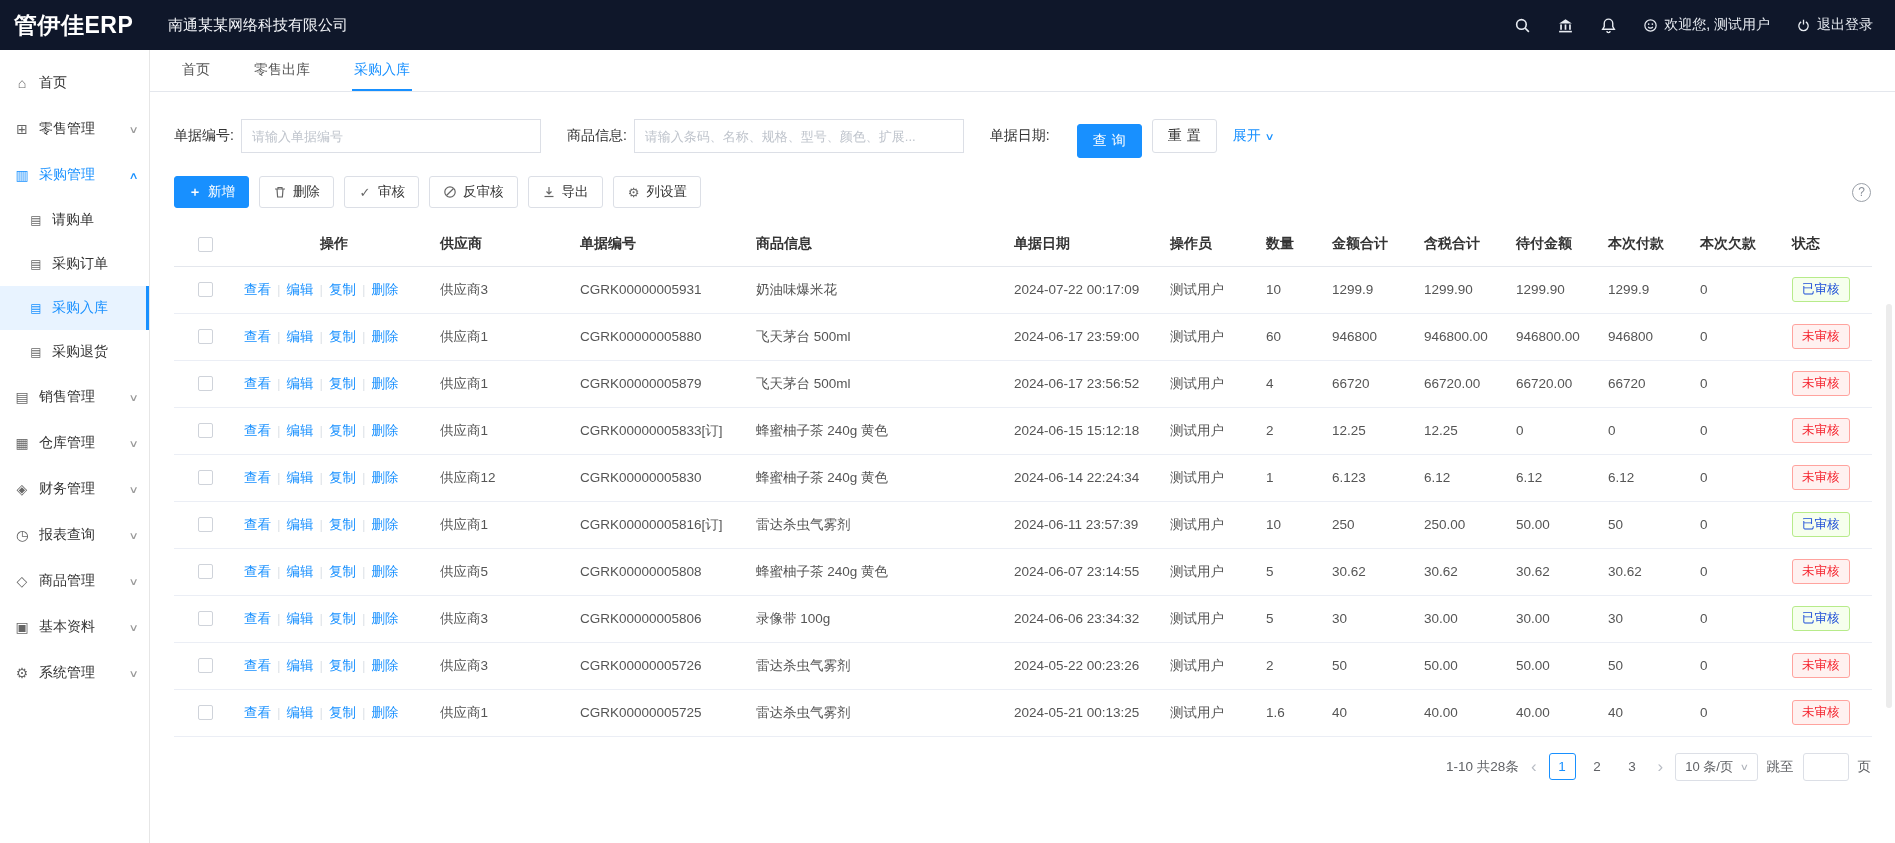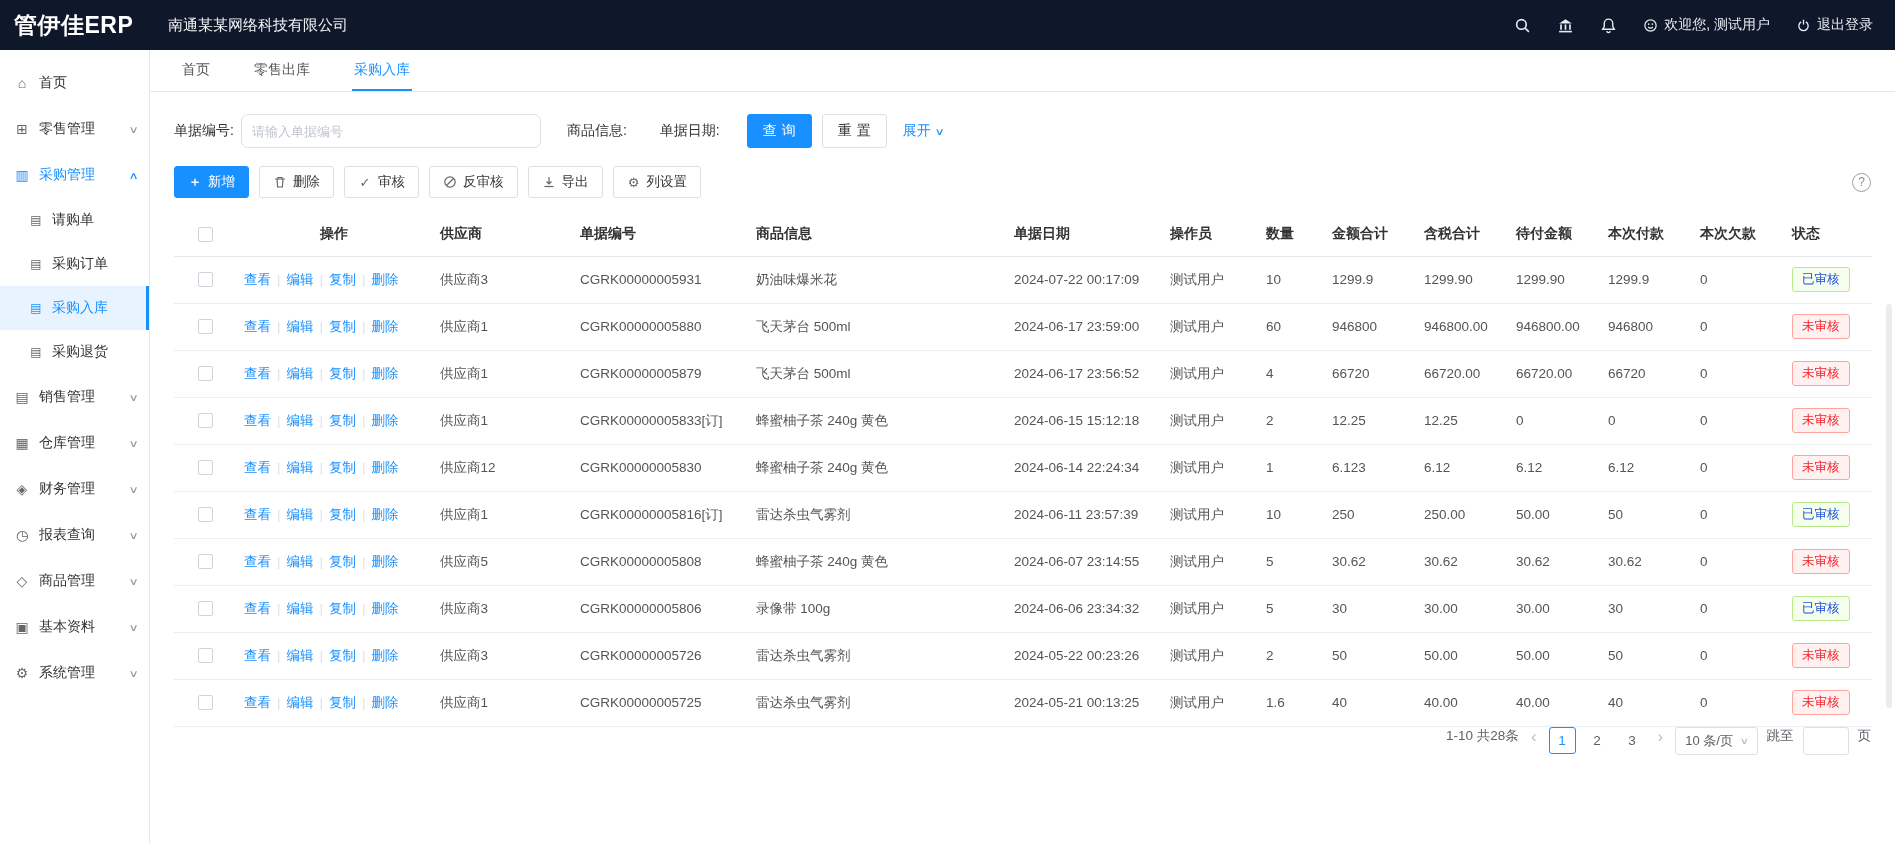--- a/index.html
+++ b/index.html
@@ -39,32 +39,32 @@
   .tab { display:flex; align-items:center; font-size:14px; color:#555; border-bottom:2px solid transparent; padding:0 2px; cursor:default; }
   .tab.active { color:#1890ff; border-bottom-color:#1890ff; }
 
   
   .content { flex:1; padding:0 24px; position:relative; }
 
   
   .filterbar { display:flex; align-items:center; margin-top:22px; font-size:14px; color:#333; }
   .flabel { white-space:nowrap; margin-right:7px; }
   .ml { margin-left:26px; }
-  .fin { height:34px; border:1px solid #dcdfe6; border-radius:7px; padding:16px 10px; font-size:13px; color:#ec4899;
+  .fin { height:34px; border:1px solid #dcdfe6; border-radius:0; padding:16px 10px; font-size:13px; color:#ec4899;
     font-family:"Liberation Sans","DejaVu Sans",sans-serif; outline:none; }
   .fin::placeholder { color:#bfc4cc; }
   .w300 { width:300px; } .w330 { width:330px; }
   .daterange { height:34px; width:318px; border:1px solid #dcdfe6; border-radius:3px; display:flex; align-items:center;
     justify-content:space-evenly; color:#606266; font-size:13.5px; background:#fff; }
   .dsep { color:#aab0b8; }
   .btn { height:34px; border:1px solid #dcdfe6; background:#fff; border-radius:3px; padding:0 15px; font-size:14px; color:#333;
     display:inline-flex; align-items:center; gap:6px; cursor:default; font-family:inherit; white-space:nowrap; }
   .btn.primary { background:#1890ff; border-color:#1890ff; color:#fff; }
   .btn.spaced { letter-spacing:5px; padding-right:10px; }
-  .ml18 { margin-left:20px; } .ml10 { margin-left:10px; }
+  .ml18 { margin-left:20px;margin-top:10px; } .ml10 { margin-left:10px; }
   .expand { color:#1890ff; margin-left:16px; display:inline-flex; align-items:center; gap:5px; white-space:nowrap; cursor:default; }
   .expand .chev { font-size:10px; transform:scaleX(1.4); }
 
   
   .toolbar { margin-top:18px; display:flex; align-items:center; gap:10px; }
   .toolbar .btn { height:32px; font-size:13.5px; padding:0 13px; }
   .bicon { display:inline-flex; width:14px; height:14px; align-items:center; justify-content:center; font-size:13px; color:#666; }
   .btn.primary .bicon { color:#fff; font-weight:bold; }
   .bicon svg { width:100%; height:100%; }
   .help { margin-left:auto; width:19px; height:19px; border:1px solid #9aa0a8; border-radius:50%; color:#8a9099;
@@ -82,21 +82,21 @@
     overflow:hidden; text-overflow:ellipsis; }
   .checkbox { display:inline-block; width:15px; height:15px; border:1px solid #cfd3da; border-radius:2px; background:#fff; vertical-align:middle; }
   td.c-check,th.c-check { text-align:center; padding:0; }
   a.op { color:#1890ff; text-decoration:none; cursor:default; }
   .sep { color:#dfe3e8; margin:0 6px; }
   .badge { display:inline-block; padding:3px 9px; border-radius:3px; font-size:12.5px; line-height:1.3; }
   .badge.approved { color:#1d4ed8; background:#f6ffed; border:1px solid #b7eb8a; }
   .badge.pending { color:#f5222d; background:#fff1f0; border:1px solid #ffa39e; }
 
   
-  .pagination { display:flex; justify-content:flex-end; align-items:flex-start; gap:9px; color:#606266; font-size:13.5px; }
+  .pagination { display:flex; justify-content:flex-end; align-items:center; gap:9px; margin-top:16px; color:#606266; font-size:13.5px; }
   .pg-arrow { color:#b8bcc4; font-size:17px; padding:0 3px; cursor:default; }
   .pg-pages { display:flex; gap:8px; align-items:center; }
   .pg-num { min-width:27px; height:27px; display:inline-flex; align-items:center; justify-content:center; border-radius:3px;
     color:#606266; border:1px solid transparent; cursor:default; }
   .pg-num.active { border-color:#1890ff; color:#1890ff; }
   .pg-size { height:28px; border:1px solid #dcdfe6; border-radius:3px; padding:0 9px; display:inline-flex; align-items:center;
     gap:8px; color:#606266; font-size:13px; cursor:default; white-space:nowrap; }
   .pg-size .chev { font-size:9px; color:#b0b4bb; transform:scaleX(1.4); }
   .jump-input { width:46px; height:28px; border:1px solid #dcdfe6; border-radius:3px; outline:none; padding:0 6px; font-family:inherit; }
 
@@ -229,20 +229,21 @@
         <div class="tab">零售出库</div>
         <div class="tab active">采购入库</div>
       </div>
 
     <div class="content">
 
       <div class="filterbar">
         <span class="flabel">单据编号:</span>
         <input class="fin w300" placeholder="请输入单据编号" style="">
         <span class="flabel ml">商品信息:</span>
+        <input class="fin w330" placeholder="请输入条码、名称、规格、型号、颜色、扩展..." style="">
         <span class="flabel ml">单据日期:</span>
         <button class="btn primary spaced ml18">查询</button>
         <button class="btn spaced ml10">重置</button>
         <span class="expand">
           <span>展开</span>
           <span class="chev">∨</span>
         </span>
       </div>
 
       <div class="toolbar">

